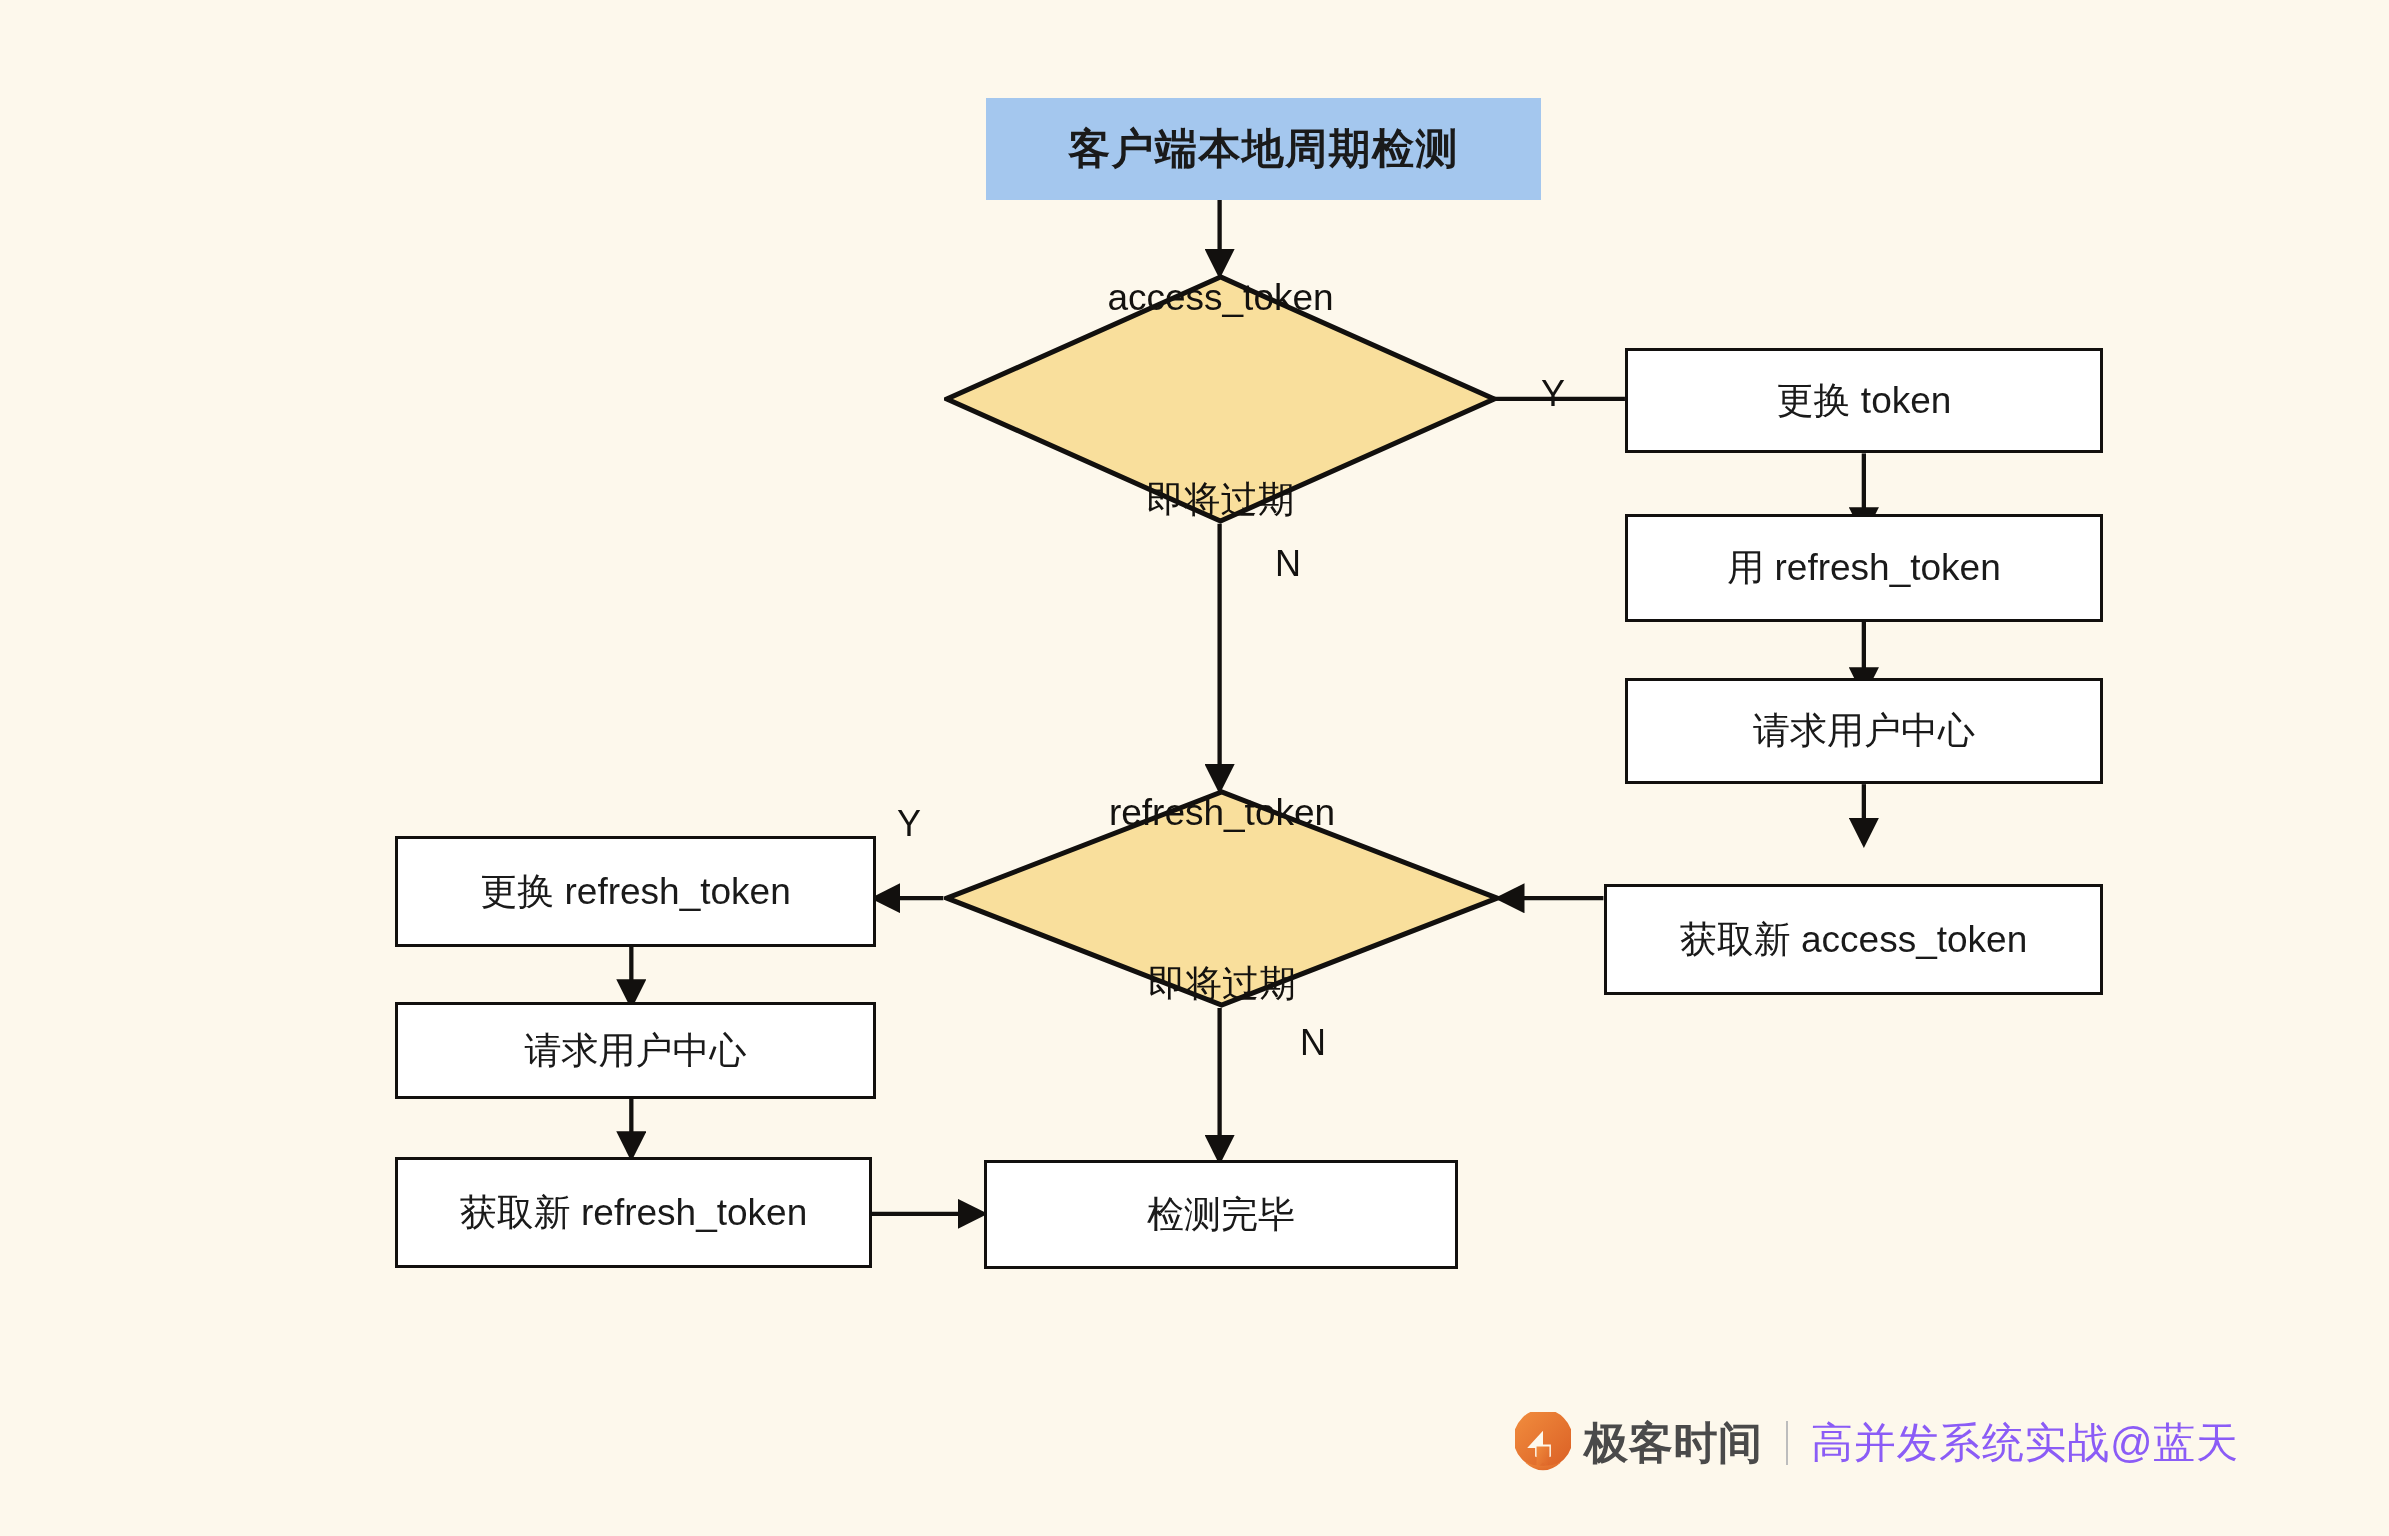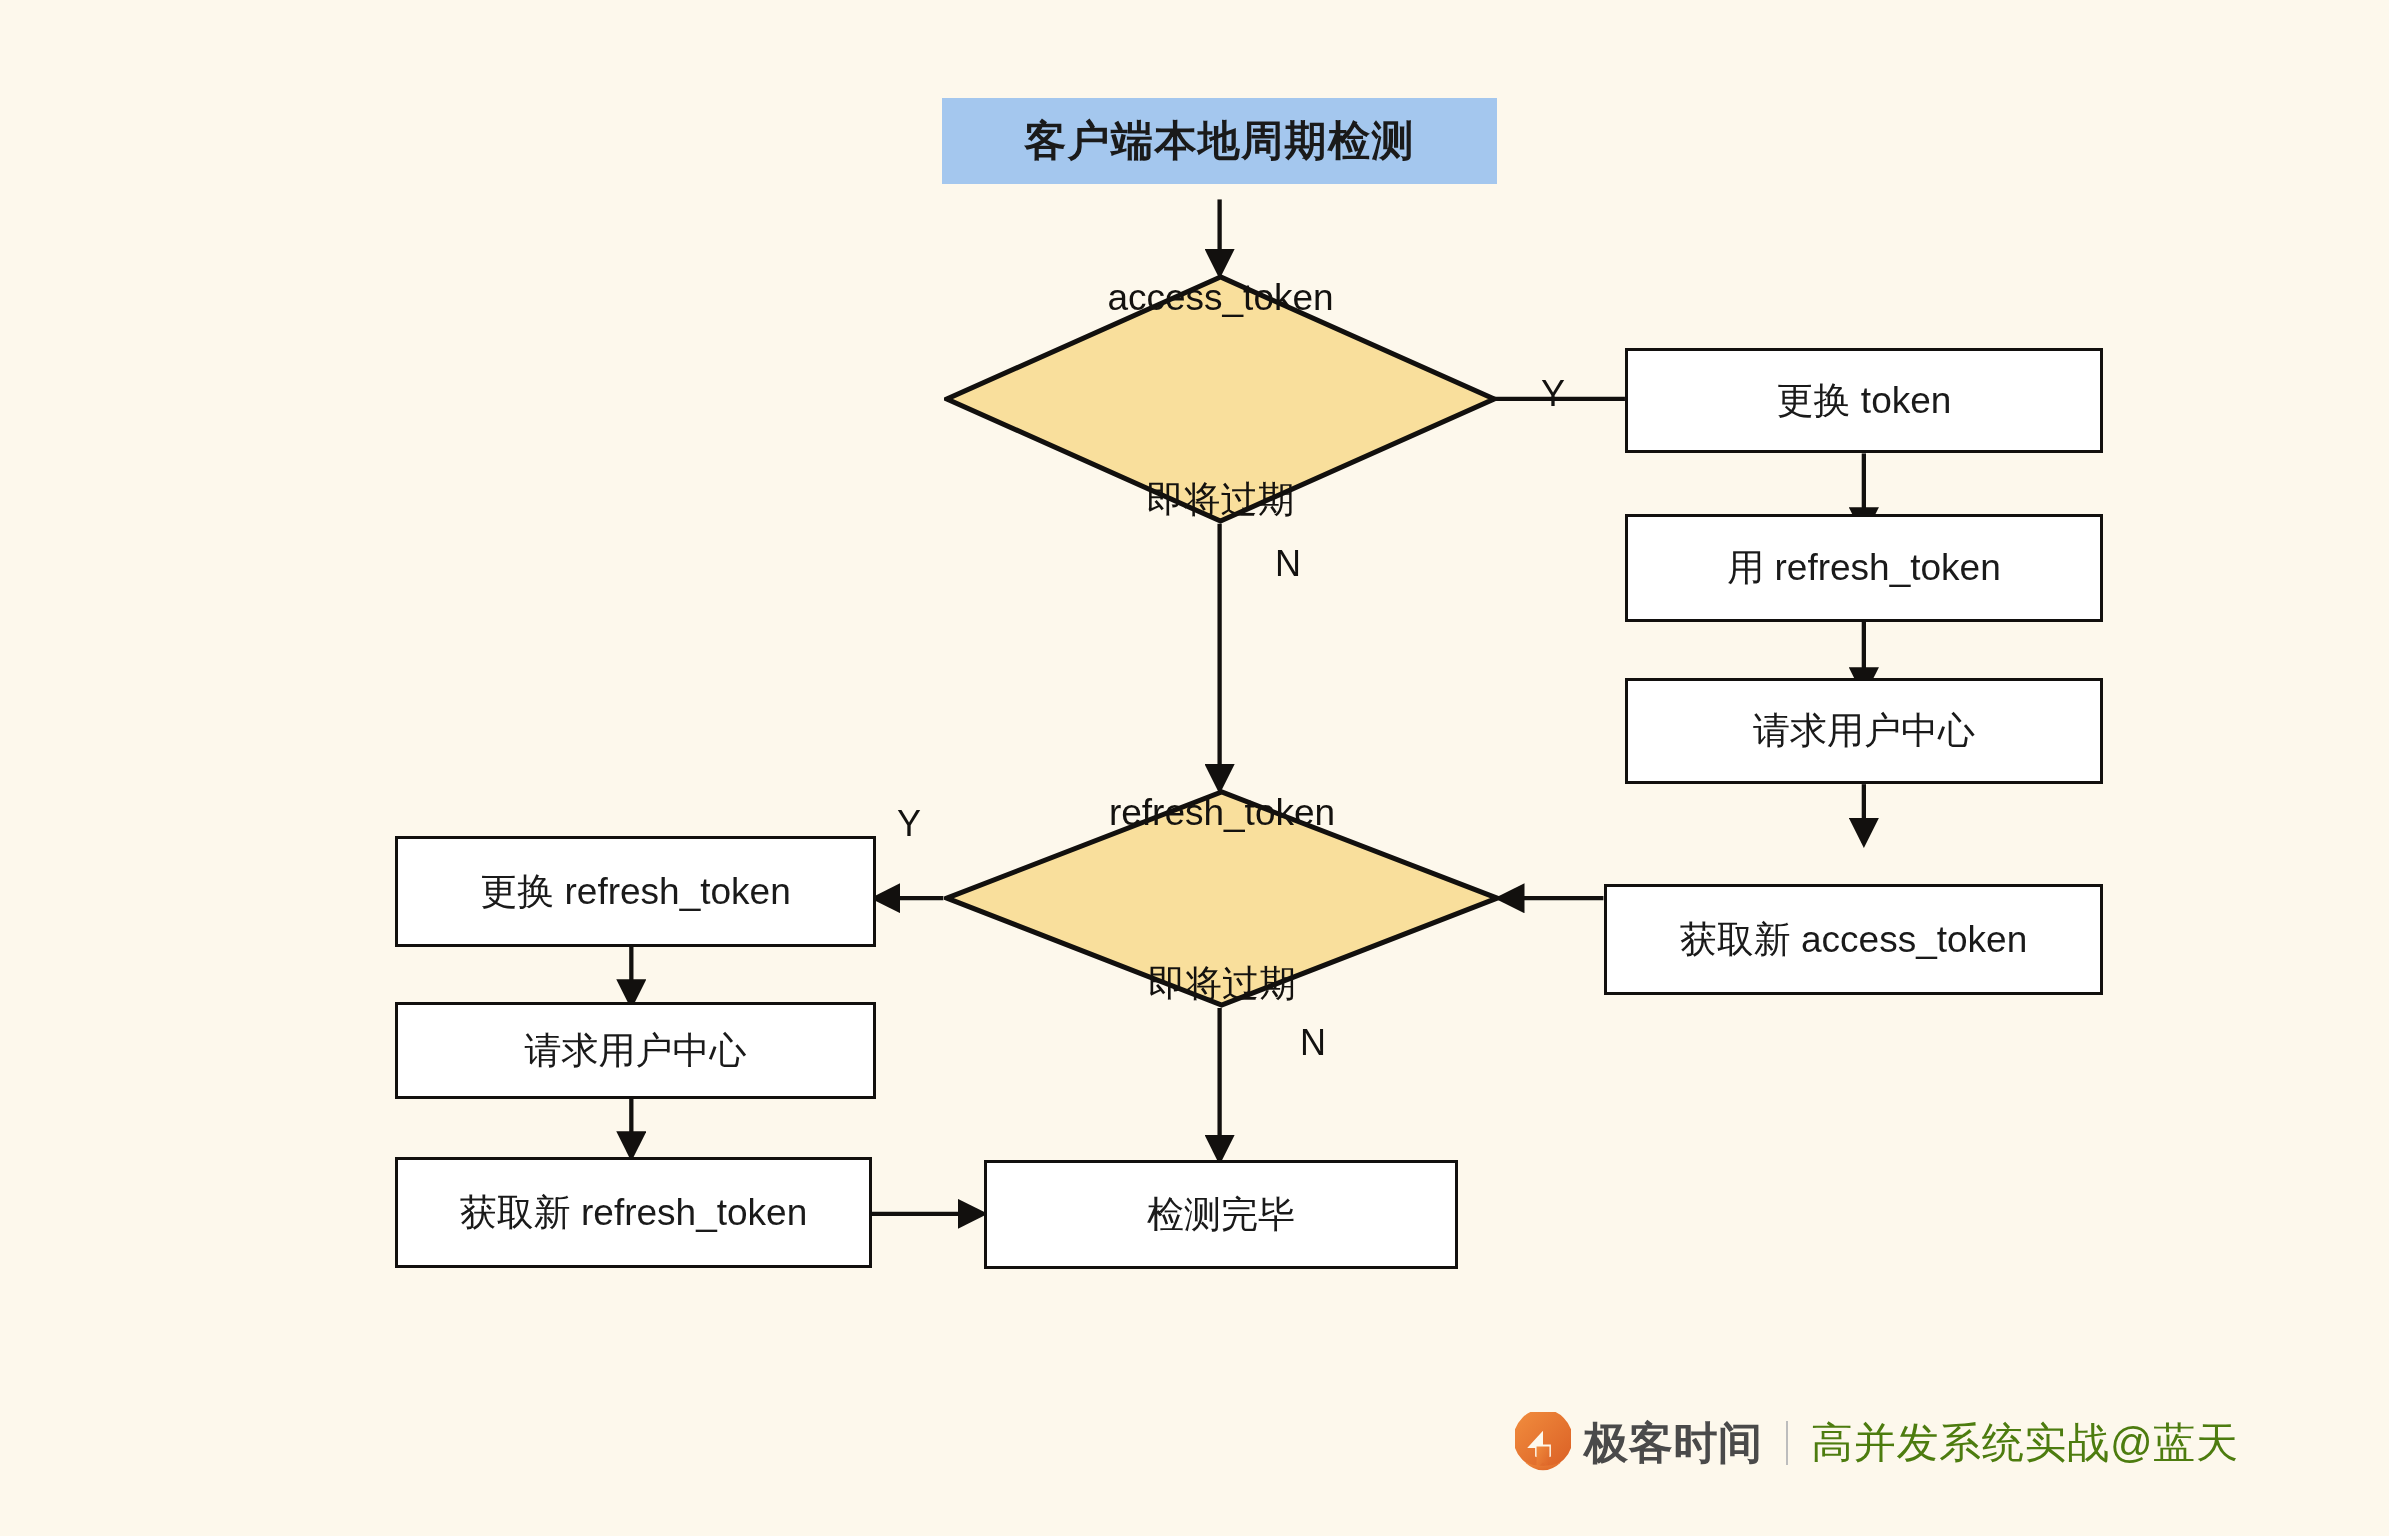--- a/index.html
+++ b/index.html
@@ -94,21 +94,21 @@
     font-family: Liberation Mono, monospace;
   }
   .wm-sep {
     width: 2.2px;
     height: 44px;
     background: #BDBDBD;
     margin: 0 10px;
   }
   .wm-sub {
     font-size: 42px;
-    color: #4d7c0f;
+    color: #8b5cf6;
     letter-spacing: 0.7px;
     font-family: "Liberation Sans", "DejaVu Sans", sans-serif;
   }
 </style>
 </head>
 <body>
 
 <div id="canvas">
 
   <svg class="edges" viewBox="0 0 3330 2141" xmlns="http://www.w3.org/2000/svg">
@@ -136,21 +136,21 @@
 
     <line x1="880" y1="1320" x2="880" y2="1400" stroke="#12100E" stroke-width="6" marker-end="url(#arrow)"></line>
 
     <line x1="880" y1="1530" x2="880" y2="1612" stroke="#12100E" stroke-width="6" marker-end="url(#arrow)"></line>
 
     <line x1="1215" y1="1692" x2="1370" y2="1692" stroke="#12100E" stroke-width="6" marker-end="url(#arrow)"></line>
 
     <line x1="1700" y1="1405" x2="1700" y2="1617" stroke="#12100E" stroke-width="6" marker-end="url(#arrow)"></line>
   </svg>
 
-  <div class="node start" style="left:942px; top:98px; width:555px; height:86px;">客户端本地周期检测</div>
+  <div class="node start" style="left:986px; top:98px; width:555px; height:102px;">客户端本地周期检测</div>
 
   <div class="diamond-wrap" style="left:944px; top:274px; width:553px; height:250px;">
     <svg width="553" height="250" viewBox="0 0 770 348" xmlns="http://www.w3.org/2000/svg">
       <polygon points="385,4 766,174 385,344 4,174" fill="#F9DF9C" stroke="#12100E" stroke-width="7"></polygon>
     </svg>
     <div class="diamond-label">
       <span>access_token</span>
       <span>即将过期</span>
     </div>
   </div>

